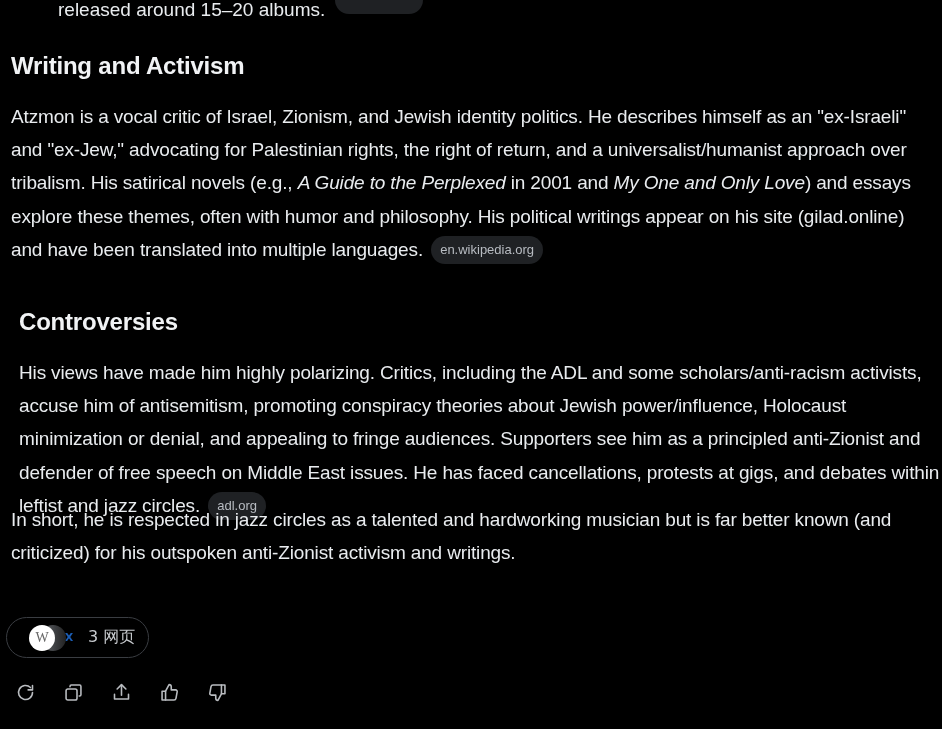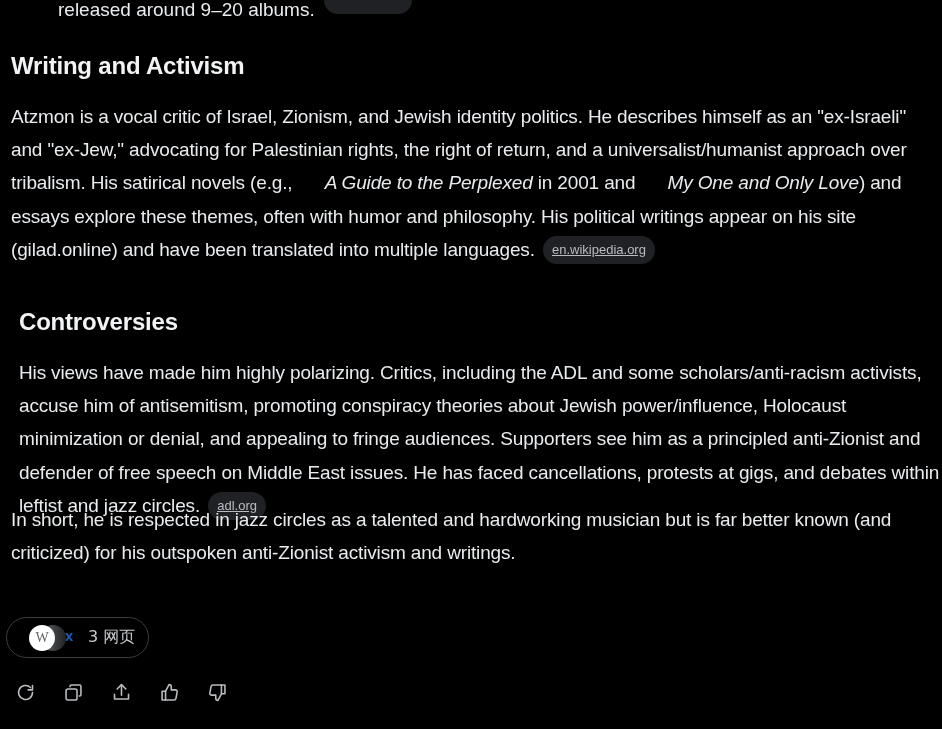--- a/index.html
+++ b/index.html
@@ -45,35 +45,34 @@
   p {
     margin: 0;
     font-size: 19px;
     line-height: 33.2px;
     color: #e9ecef;
     letter-spacing: -0.15px;
   }
   .p-writing { position: absolute; top: 100px; left: 0; width: 925px; }
   .p-contro  { position: absolute; top: 356px; left: 8px; width: 925px; }
   .p-short   { position: absolute; top: 503px; left: 0; width: 930px; }
-  em { font-style: italic; margin-left: 27px; }
+  em { font-style: italic; }
   .badge {
     display: inline-block;
     background: #1f2124;
     color: #b8bcc2;
     font-size: 13px;
     line-height: 28px;
     height: 28px;
     padding: 0 9px;
     border-radius: 14px;
     vertical-align: 2px;
     margin-left: 3px;
     letter-spacing: 0;
     cursor: pointer;
-    text-decoration: underline;
   }
   .sources-pill {
     position: absolute;
     left: 6px;
     top: 617px;
     width: 143px;
     height: 41px;
     border: 1px solid #3a3d42;
     border-radius: 22px;
     box-sizing: border-box;
@@ -151,21 +150,21 @@
     stroke-linecap: round;
     stroke-linejoin: round;
   }
 </style>
 </head>
 <body>
 
 <div class="content">
 
   <div class="cut-line">
-    <span>released around 9–20 albums.</span>
+    <span>released around 15–20 albums.</span>
     <span class="badge" style="width:70px;"></span>
   </div>
 
   <h2 class="h-writing">Writing and Activism</h2>
 
   <p class="p-writing"><span>Atzmon is a vocal critic of Israel, Zionism, and Jewish identity politics. He describes himself as an "ex-Israeli" and "ex-Jew," advocating for Palestinian rights, the right of return, and a universalist/humanist approach over tribalism. His satirical novels (e.g., </span><em>A Guide to the Perplexed</em><span> in 2001 and </span><em>My One and Only Love</em><span>) and essays explore these themes, often with humor and philosophy. His political writings appear on his site (gilad.online) and have been translated into multiple languages.</span> <span class="badge">en.wikipedia.org</span></p>
 
   <h2 class="h-contro">Controversies</h2>
 
   <p class="p-contro"><span>His views have made him highly polarizing. Critics, including the ADL and some scholars/anti-racism activists, accuse him of antisemitism, promoting conspiracy theories about Jewish power/influence, Holocaust minimization or denial, and appealing to fringe audiences. Supporters see him as a principled anti-Zionist and defender of free speech on Middle East issues. He has faced cancellations, protests at gigs, and debates within leftist and jazz circles.</span> <span class="badge">adl.org</span></p>

